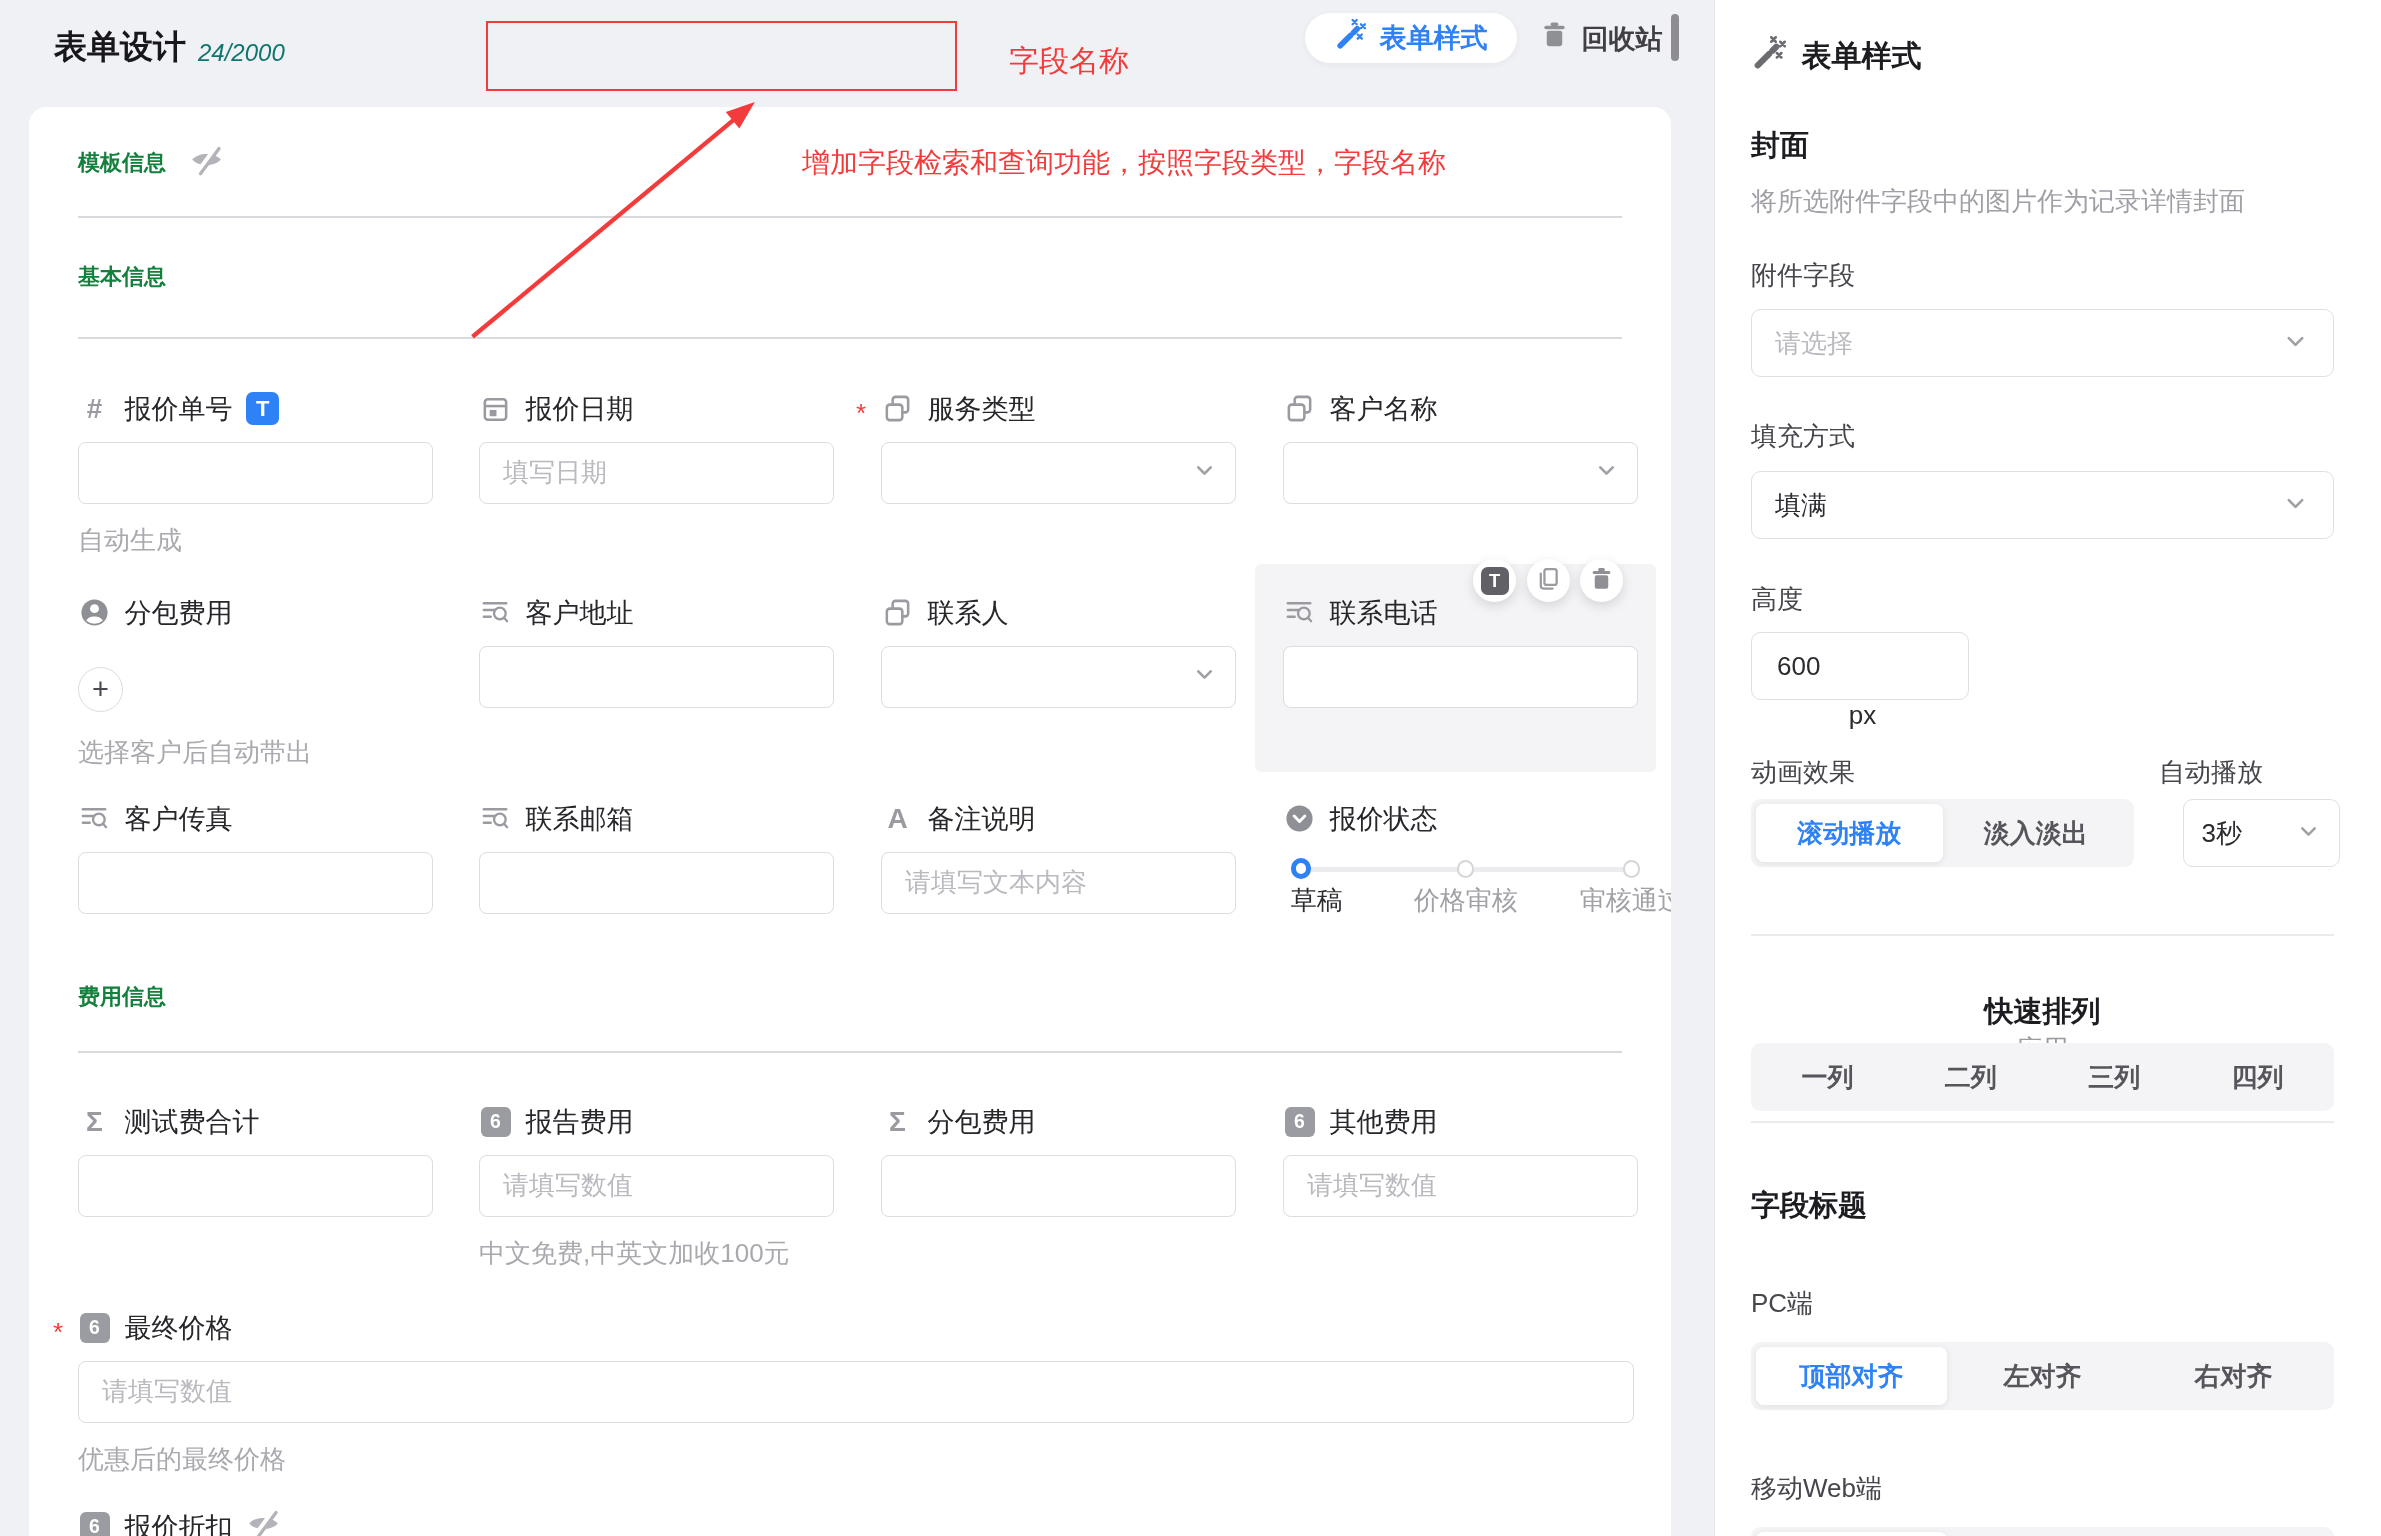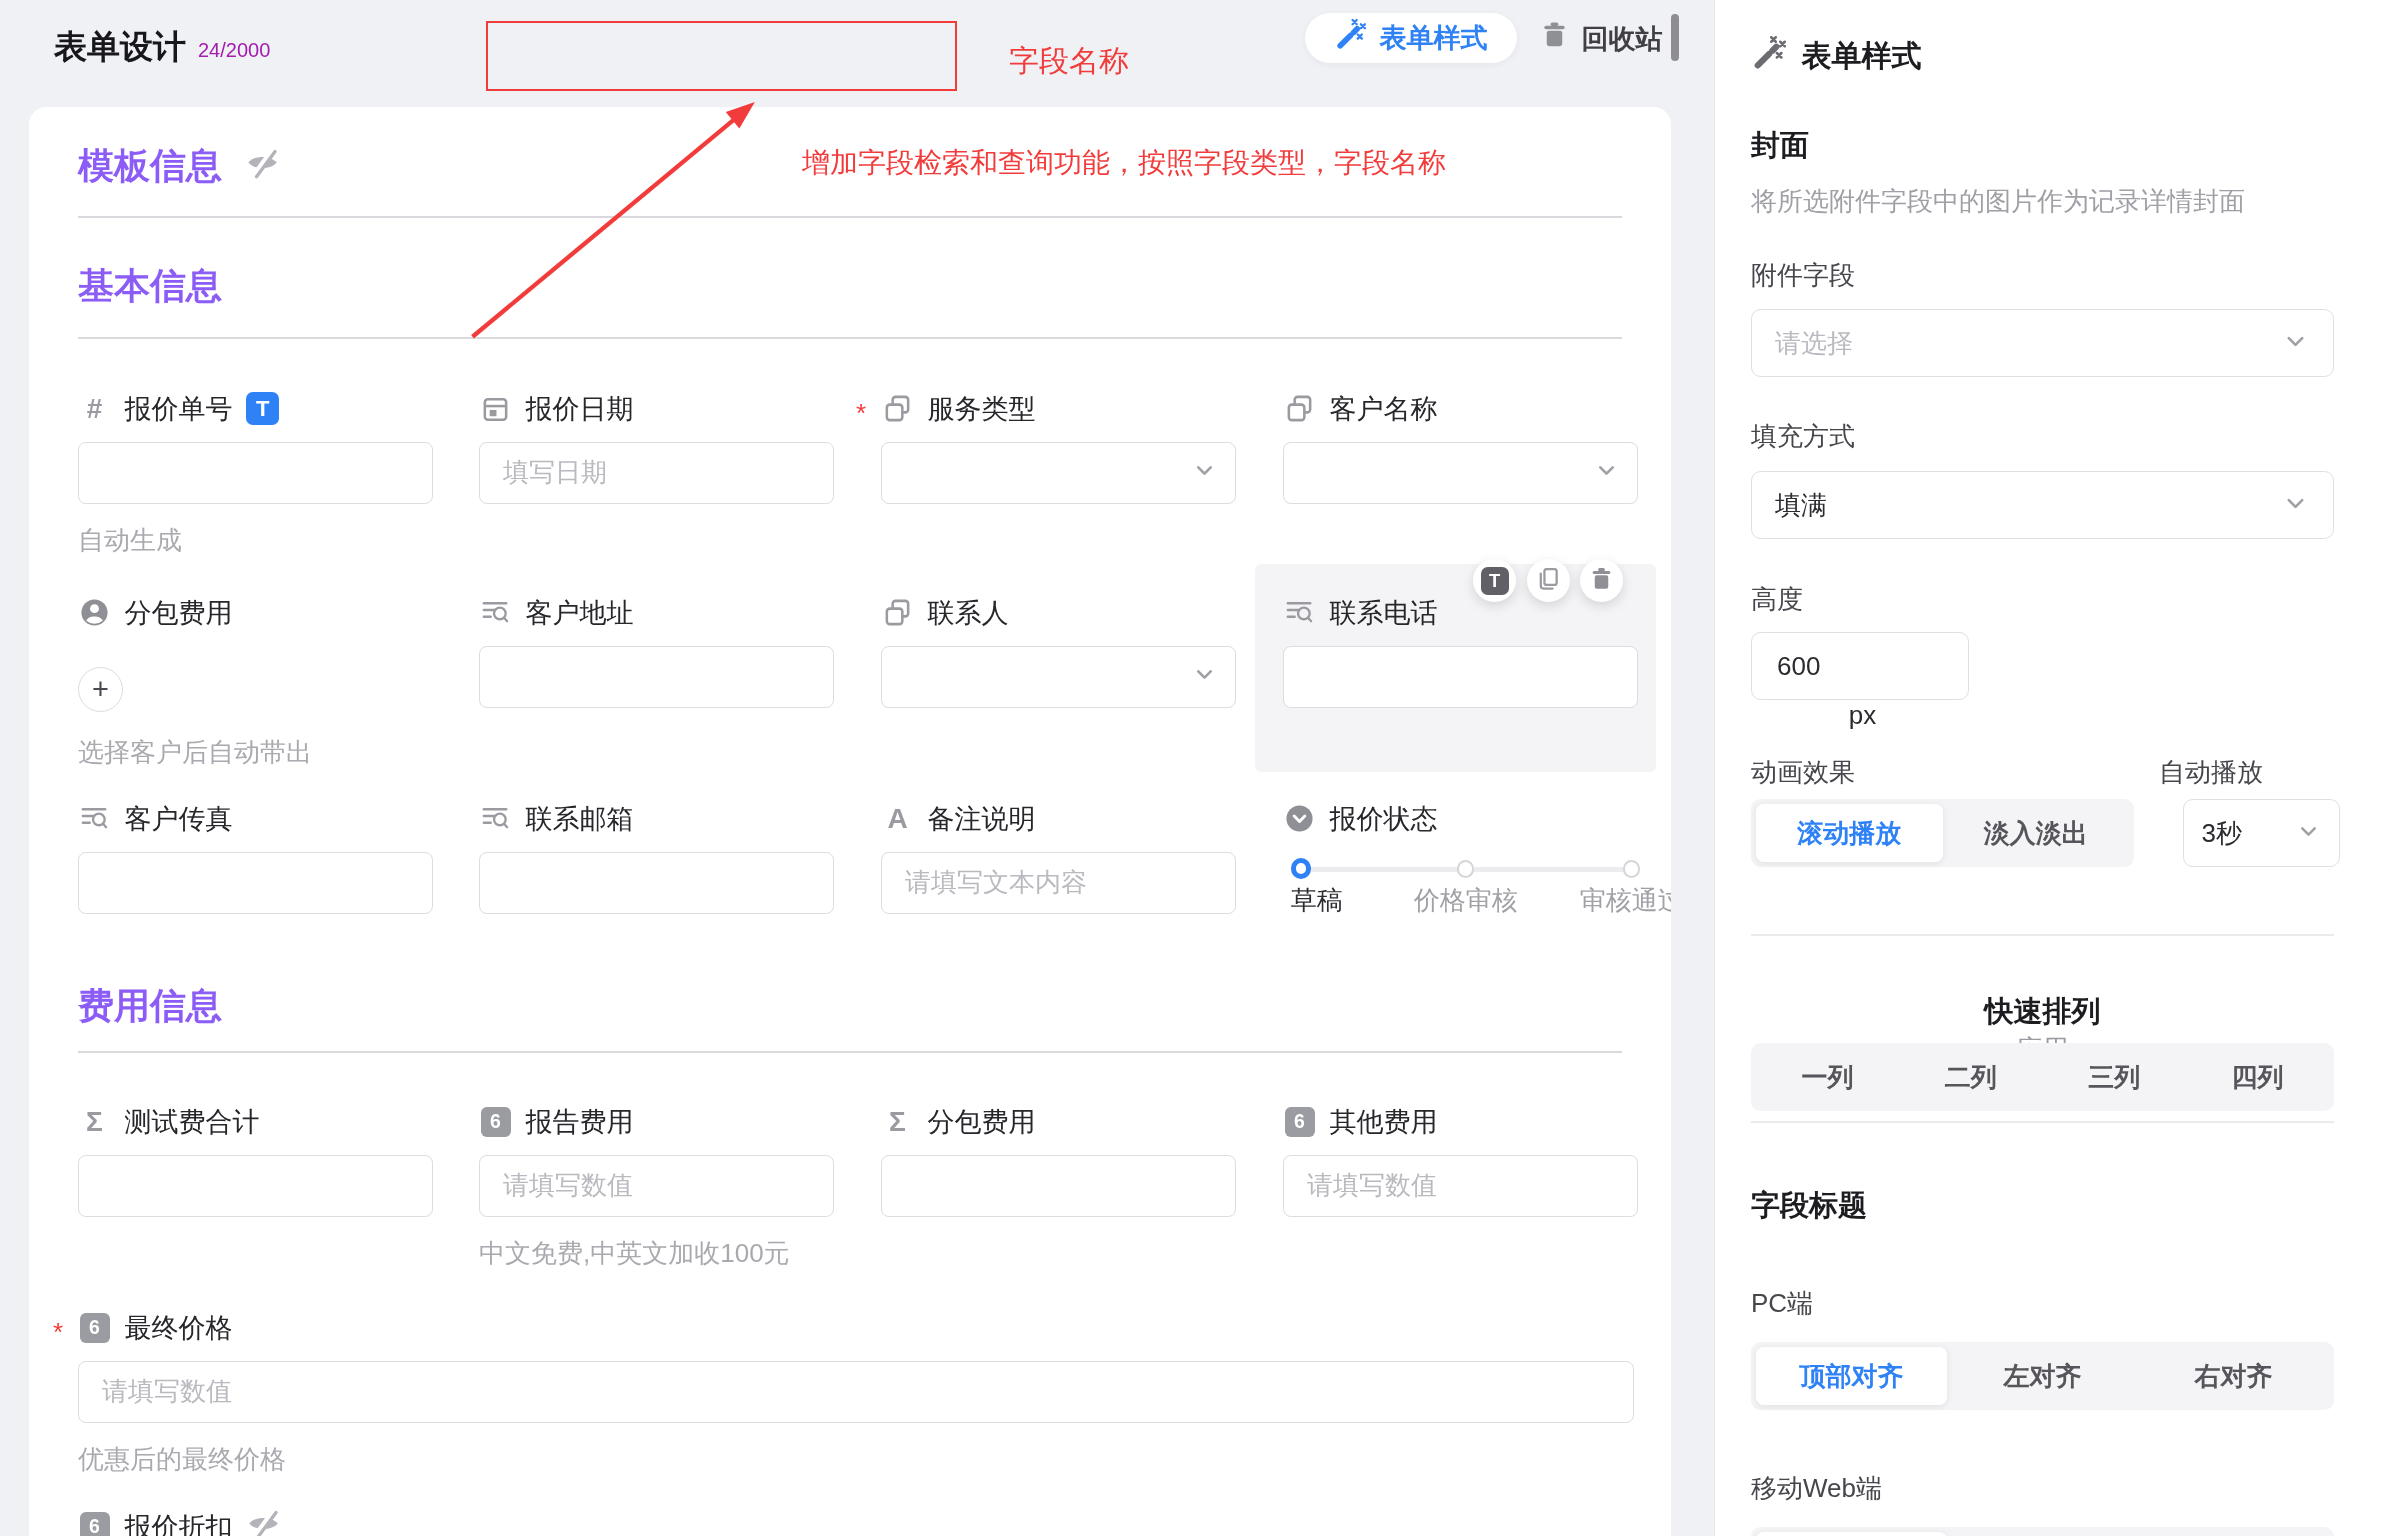--- a/index.html
+++ b/index.html
@@ -5,35 +5,35 @@
   * { margin:0; padding:0; box-sizing:border-box; }
   html,body { width:2381px; height:1536px; }
   body {
     position:relative; overflow:hidden;
     background:#f0f1f5;
     font-family:"Liberation Sans", sans-serif;
     color:#2a2a30;
   }
   
   .hdr-title { position:absolute; left:54px; top:25px; font-size:33px; font-weight:700; color:#17171c; }
-  .hdr-count { position:absolute; left:198px; top:39px; font-size:20px; color:#a21caf; }
+  .hdr-count { position:absolute; left:198px; top:39px; font-size:24px; color:#0f766e;font-style:italic; }
   .style-btn { position:absolute; left:1305px; top:12.6px; height:50px; padding:0 29px;
     background:#fff; border:none; border-radius:25px; display:flex; align-items:center; gap:12.6px;
     font-size:27px; font-weight:700; color:#2e82f6; box-shadow:0 1.9px 7.8px rgba(40,40,60,.05); cursor:pointer;
     font-family:"Liberation Sans", sans-serif; }
   .recycle-btn { position:absolute; left:1539px; top:17.5px; height:43px; background:none; border:none;
     display:flex; align-items:center; gap:11.6px; font-size:27px; font-weight:600; color:#3f3f45; cursor:pointer;
     font-family:"Liberation Sans", sans-serif; }
   .canvas-thumb { position:absolute; left:1671px; top:13.6px; width:7.8px; height:47px; background:#8d8d92; border-radius:3.9px; }
   .window-thumb { position:absolute; left:2370px; top:876px; width:9.7px; height:633px; background:#c9c9ce; border-radius:4.9px; }
 
   
   .card { position:absolute; left:29px; top:107px; width:1642px; height:1456px;
     background:#fff; border-radius:17.5px; overflow:hidden; }
-  .sec-h { position:absolute; left:49px; font-size:36px; font-weight:700; color:#8b5cf6; display:flex; align-items:center; gap:23px; }
+  .sec-h { position:absolute; left:49px; font-size:22px; font-weight:700; color:#15803d; display:flex; align-items:center; gap:23px; }
   .divider { position:absolute; left:49px; right:49px; height:1.9px; background:#d9d9dd; }
 
   .field { position:absolute; width:355px; }
   .flabel { position:relative; display:flex; align-items:center; gap:13.6px; height:35px; font-size:27px; color:#26262b; white-space:nowrap; }
   .req { position:absolute; left:-25px; top:6.8px; color:#f23c3c; font-size:26px; }
   .ficon { flex:none; width:33px; display:flex; align-items:center; justify-content:center;
     color:#9a9aa1; font-weight:700; font-size:28px; }
   .tbadge { flex:none; width:33px; height:33px; border-radius:6.8px; background:#2e82f6; color:#fff;
     font-size:22px; font-weight:700; display:flex; align-items:center; justify-content:center; }
   .n6 { flex:none; width:30px; height:30px; border-radius:5.8px; background:#9b9ba2; color:#fff;

